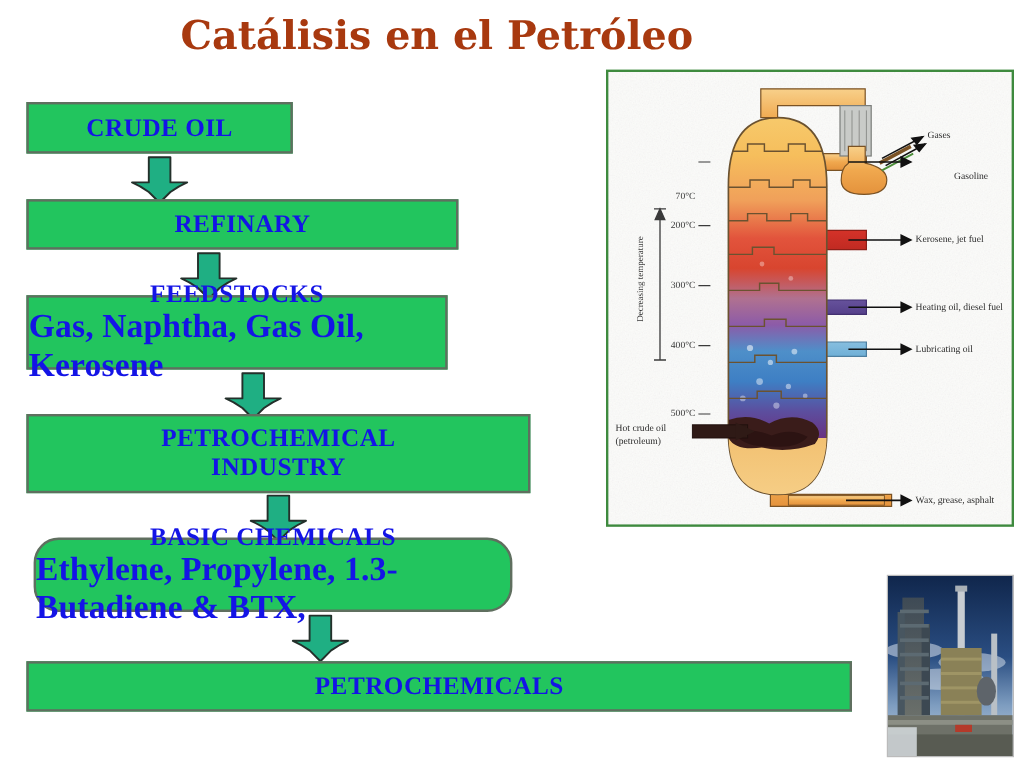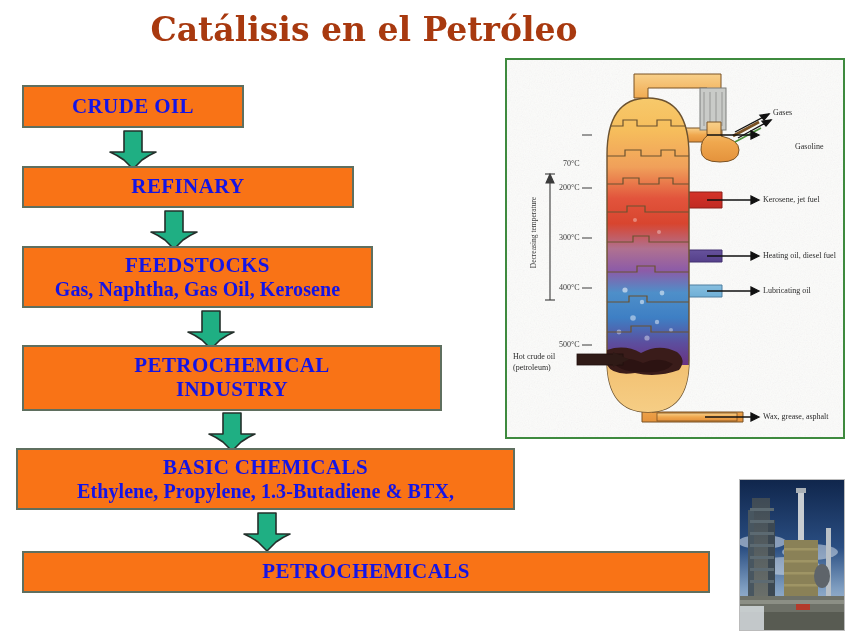--- a/index.html
+++ b/index.html
@@ -15,34 +15,34 @@
     font-weight:bold;
     font-size:33px;
     letter-spacing:0px;
     color:#A8390F;
     white-space:nowrap;
   }
   
   #flow{position:absolute;left:0;top:0;width:510px;height:636px;}
   .fbox{
     position:absolute;
-    background:#f97316;
+    background:#22c55e;
     border:2px solid #5F6F5F;
     box-sizing:border-box;
     color:#1414E6;
     font-family:"Liberation Serif", serif;
     font-weight:bold;
     display:flex;
     flex-direction:column;
     align-items:center;
     justify-content:center;
     line-height:1.12;
   }
   .fbox .l1{font-size:21px;letter-spacing:0.4px;}
-  .fbox .l2{font-size:20px;letter-spacing:0.1px;}
+  .fbox .l2{font-size:28px;letter-spacing:0.1px;}
   .arrow{position:absolute;}
   
   #dist-panel{
     position:absolute;left:505px;top:58px;width:340px;height:381px;
     border:2px solid #3E8A3E;
     box-sizing:border-box;
     background:#FBFBFA;
     overflow:hidden;
   }
   #dist-noise{position:absolute;inset:0;opacity:.55;}
@@ -90,21 +90,21 @@
   <div class="fbox" style="left:22px;top:85px;width:222px;height:43px;">
     <span class="l1">CRUDE OIL</span>
   </div>
 
   <div class="arrow" style="left:104px;top:129px;width:58px;height:42px;">
     <svg width="58" height="42" viewBox="0 0 58 42">
       <path d="M20 2 L38 2 L38 23 L52 23 Q45 26 38 31 L29 40 L20 31 Q13 26 6 23 L20 23 Z" fill="#1FAF83" stroke="#24302B" stroke-width="1.6" stroke-linejoin="round"></path>
     </svg>
   </div>
 
-  <div class="fbox" style="left:22px;top:166px;width:332px;height:42px;">
+  <div class="fbox" style="left:22px;top:166px;width:360px;height:42px;">
     <span class="l1">REFINARY</span>
   </div>
 
   <div class="arrow" style="left:145px;top:209px;width:58px;height:42px;">
     <svg width="58" height="42" viewBox="0 0 58 42">
       <path d="M20 2 L38 2 L38 23 L52 23 Q45 26 38 31 L29 40 L20 31 Q13 26 6 23 L20 23 Z" fill="#1FAF83" stroke="#24302B" stroke-width="1.6" stroke-linejoin="round"></path>
     </svg>
   </div>
 
   <div class="fbox" style="left:22px;top:246px;width:351px;height:62px;">
@@ -122,21 +122,21 @@
     <span class="l1">PETROCHEMICAL</span>
     <span class="l1">INDUSTRY</span>
   </div>
 
   <div class="arrow" style="left:203px;top:411px;width:58px;height:42px;">
     <svg width="58" height="42" viewBox="0 0 58 42">
       <path d="M20 2 L38 2 L38 23 L52 23 Q45 26 38 31 L29 40 L20 31 Q13 26 6 23 L20 23 Z" fill="#1FAF83" stroke="#24302B" stroke-width="1.6" stroke-linejoin="round"></path>
     </svg>
   </div>
 
-  <div class="fbox" style="left:16px;top:448px;width:499px;height:62px;">
+  <div class="fbox" style="left:28px;top:448px;width:399px;height:62px;border-radius:21px;">
     <span class="l1">BASIC CHEMICALS</span>
     <span class="l2">Ethylene, Propylene, 1.3-Butadiene &amp; BTX,</span>
   </div>
 
   <div class="arrow" style="left:238px;top:511px;width:58px;height:42px;">
     <svg width="58" height="42" viewBox="0 0 58 42">
       <path d="M20 2 L38 2 L38 23 L52 23 Q45 26 38 31 L29 40 L20 31 Q13 26 6 23 L20 23 Z" fill="#1FAF83" stroke="#24302B" stroke-width="1.6" stroke-linejoin="round"></path>
     </svg>
   </div>
 

